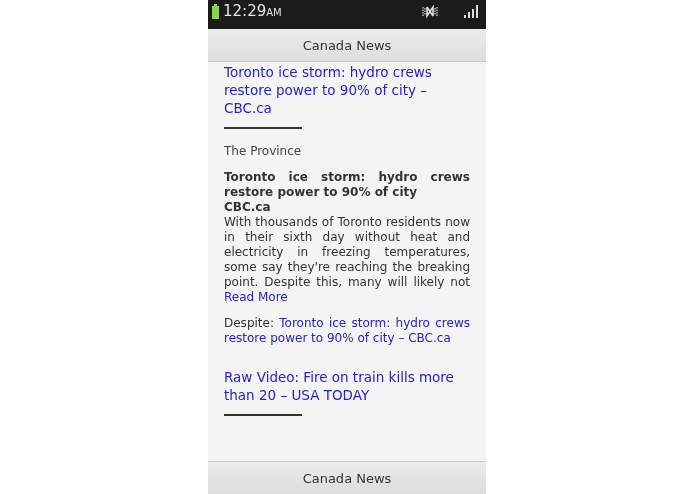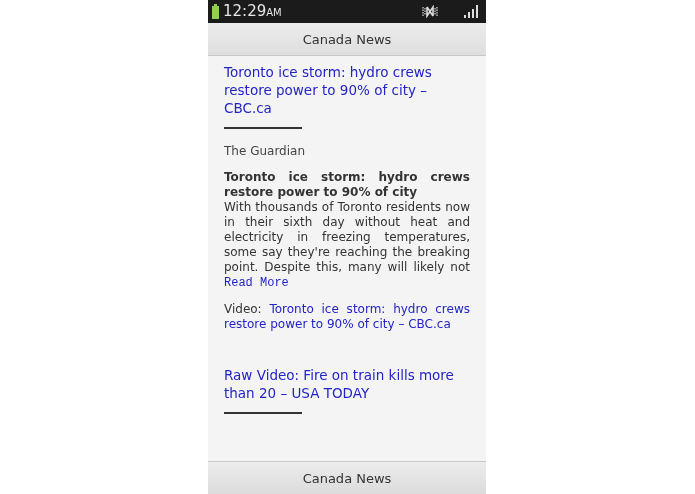--- a/index.html
+++ b/index.html
@@ -1,40 +1,40 @@
 <!DOCTYPE html>
 <html><head>
 <meta charset="utf-8">
 <style>
   html, body { margin:0; padding:0; }
   body { width:695px; height:494px; background:#ffffff; position:relative; overflow:hidden;
          font-family:"DejaVu Sans", "Liberation Sans", sans-serif; }
   .phone { position:absolute; left:208px; top:0; width:278px; height:494px; background:#f4f4f4; overflow:hidden; }
-  .statusbar { height:23px; background:#1b1b1b; position:relative; color:#e8e8e8; }
+  .statusbar { height:29px; background:#1b1b1b; position:relative; color:#e8e8e8; }
   .battery { position:absolute; left:4px; top:4px; width:7px; height:15px; }
   .battery .cap { position:absolute; left:2px; top:0; width:3px; height:2px; background:#8fd14f; }
   .battery .body { position:absolute; left:0; top:2px; width:7px; height:13px; background:#8fd14f; }
   .clock { position:absolute; left:15px; top:2px; font-size:15px; line-height:19px; color:#e6e6e6; }
   .clock .ampm { font-size:10px; }
   .mute-icon { position:absolute; left:214px; top:5px; width:16px; height:13px; }
   .signal-icon { position:absolute; left:256px; top:5px; width:14px; height:13px; }
   .actionbar { height:32px; background:linear-gradient(#ececec,#dedede); border-bottom:1px solid #c8c8c8;
                display:flex; align-items:center; justify-content:center; font-size:13px; color:#333; }
   .content { position:absolute; left:0; top:52px; width:278px; height:405px; overflow:hidden; }
   .article { padding:0 16px; }
   .headline { display:block; color:#2323c8; font-size:13.5px; line-height:18px; margin-top:11px; text-decoration:none; }
   .rule { width:78px; height:2px; background:#333; margin-top:10px; }
   .publisher { font-size:12px; color:#444; margin-top:14px; line-height:16px; }
   .summary { margin-top:11px; font-size:12px; line-height:15px; color:#333; text-align:justify; }
   .summary .title, .summary .outlet { font-weight:bold; display:block; }
   .summary .body { display:block; }
-  .summary a { color:#2323c8; text-decoration:none;font-family:Liberation Mono, monospace; }
+  .summary a { color:#2323c8; text-decoration:none; }
   .source { margin-top:11px; font-size:12px; line-height:15px; color:#333; text-align:justify; }
   .source a { color:#2323c8; text-decoration:none; }
-  .article + .article { margin-top:34px; }
+  .article + .article { margin-top:22px; }
   .bottombar { position:absolute; left:0; bottom:0; width:278px; height:32px; background:linear-gradient(#ececec,#dcdcdc);
                border-top:1px solid #c8c8c8; display:flex; align-items:center; justify-content:center; font-size:13px; color:#333; }
 </style>
 </head>
 <body>
 
 <div class="phone">
   <div class="statusbar">
     <div class="battery">
       <div class="cap"></div>
@@ -54,27 +54,28 @@
   </div>
 
   <div class="actionbar">
     <span>Canada News</span>
   </div>
 
   <div class="content">
     <div class="article">
       <a class="headline">Toronto ice storm: hydro crews restore power to 90% of city – CBC.ca</a>
       <div class="rule"></div>
-      <div class="publisher">The Guardian</div>
+      <div class="publisher">The Province</div>
       <div class="summary">
         <span class="title">Toronto ice storm: hydro crews restore power to 90% of city</span>
+        <span class="outlet">CBC.ca</span>
         <span class="body"><span>With thousands of Toronto residents now in their sixth day without heat and electricity in freezing temperatures, some say they're reaching the breaking point. Despite this, many will likely not </span><a>Read More</a></span>
       </div>
       <div class="source">
-        <span>Video: </span><a>Toronto ice storm: hydro crews restore power to 90% of city – CBC.ca</a>
+        <span>Despite: </span><a>Toronto ice storm: hydro crews restore power to 90% of city – CBC.ca</a>
       </div>
     </div>
 
     <div class="article">
       <a class="headline">Raw Video: Fire on train kills more than 20 – USA TODAY</a>
       <div class="rule"></div>
 
     </div>
   </div>
 

